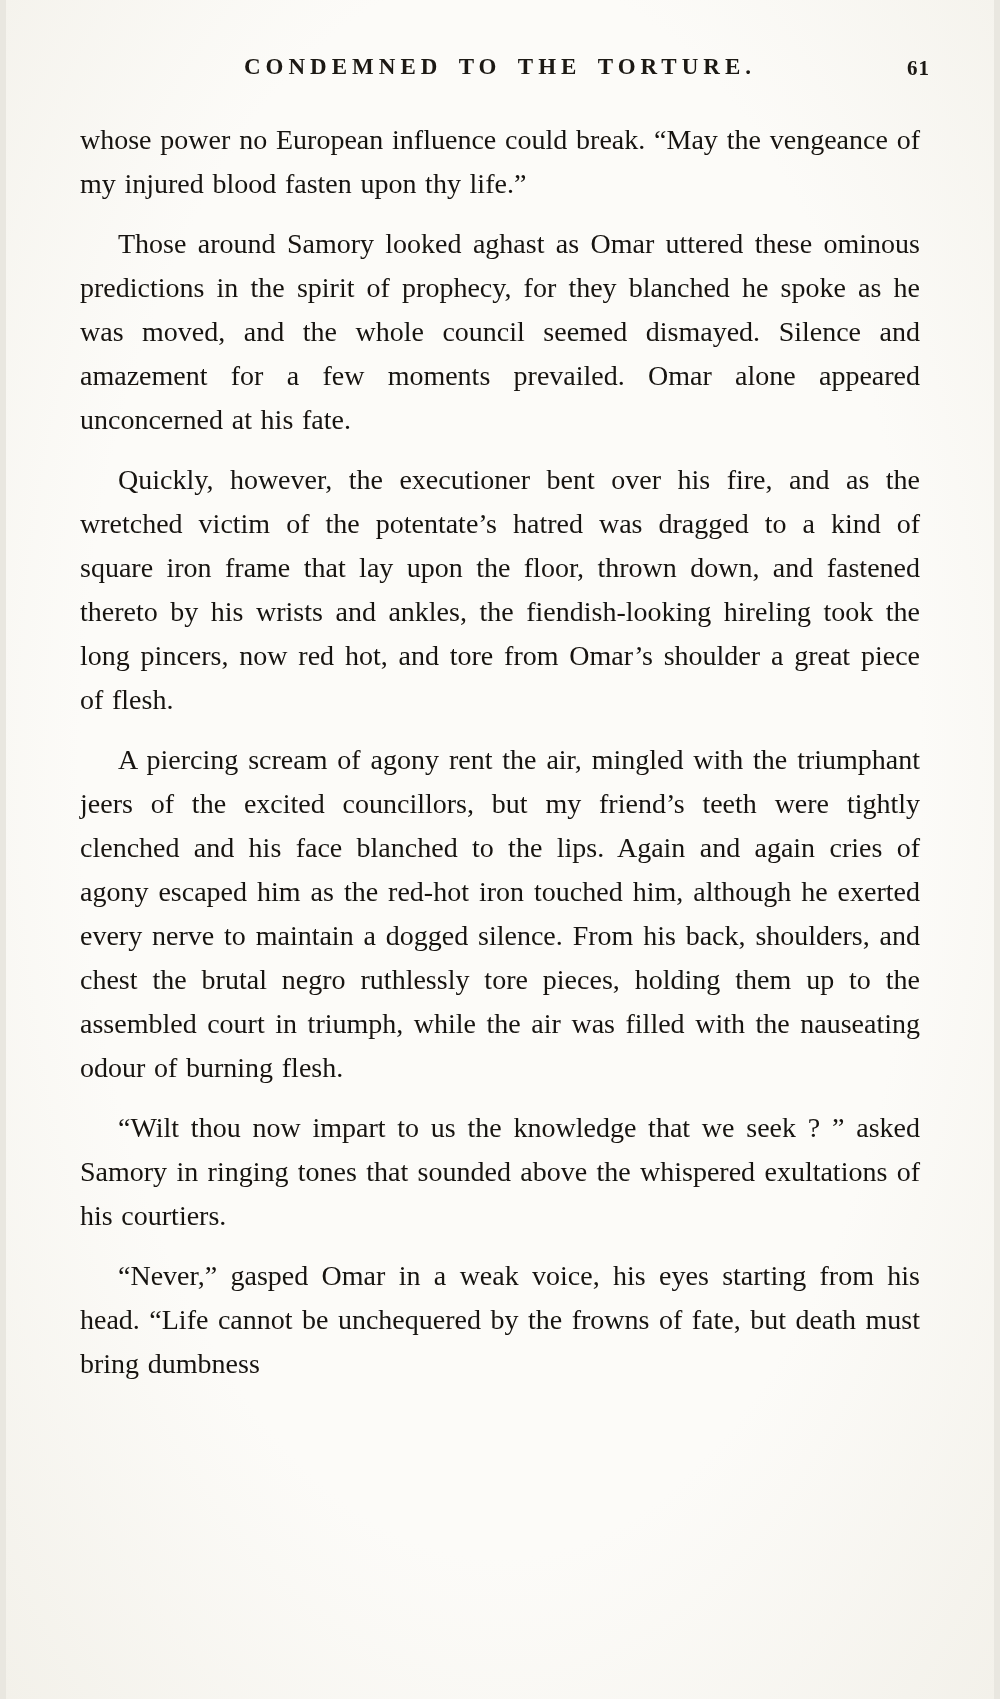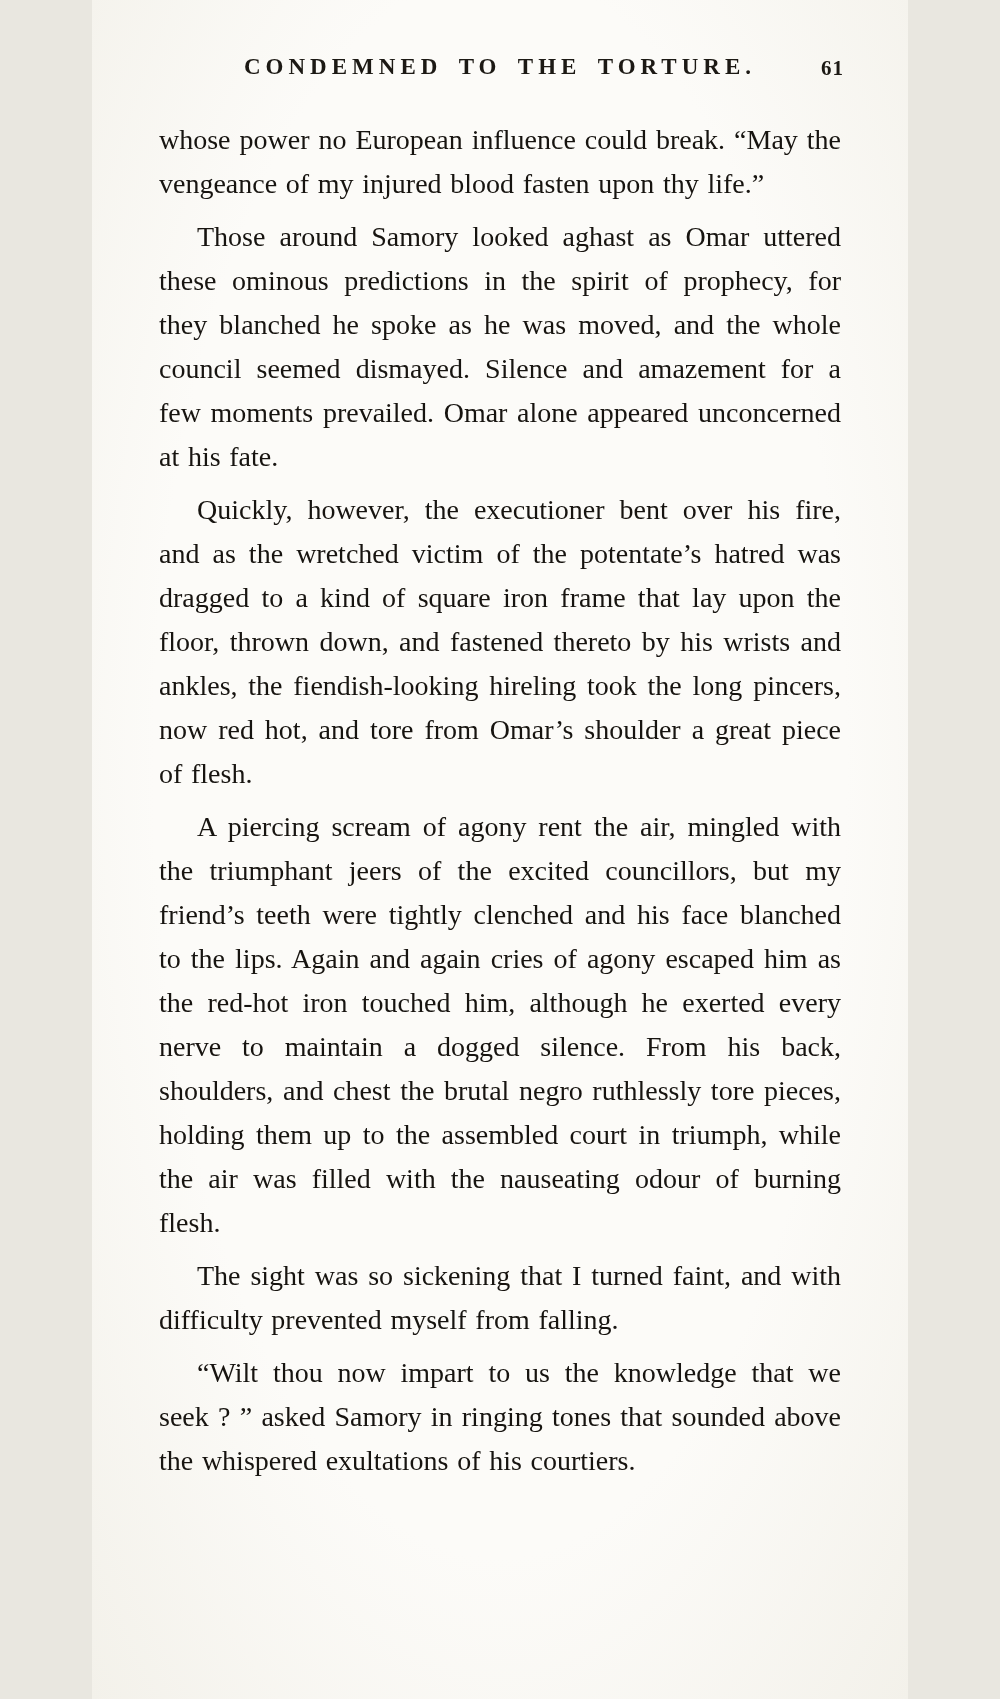--- a/index.html
+++ b/index.html
@@ -2,21 +2,21 @@
 <html><head>
 <meta charset="utf-8">
 <style>
   html, body {
     margin: 0;
     padding: 0;
     background: #e9e7e0;
   }
   .page {
     position: relative;
-    width: 816px;
+    width: 988px;
     height: 1699px;
     margin: 0 auto;
     background: #fbfaf6;
     background-image: radial-gradient(ellipse at 50% 45%, #fcfbf8 60%, #f3f1ea 100%);
     box-sizing: border-box;
     padding: 46px 58px 0 58px;
     overflow: hidden;
     color: #171410;
     font-family: "Liberation Serif", "DejaVu Serif", serif;
   }
@@ -46,21 +46,21 @@
     font-weight: 700;
     color: #1c1914;
   }
   .body-text {
     font-size: 28px;
     line-height: 44px;
     text-align: justify;
     word-spacing: 0.06em;
   }
   .body-text p {
-    margin: 9px;
+    margin: 16px;
     text-indent: 38px;
   }
   .body-text p.no-indent {
     text-indent: 0;
   }
 </style>
 </head>
 <body>
 
 <div class="page">
@@ -68,17 +68,17 @@
   <div class="running-head">
     <div class="running-head-title">CONDEMNED TO THE TORTURE.</div>
     <div class="running-head-number">61</div>
   </div>
 
   <div class="body-text">
     <p class="no-indent">whose power no European influence could break. “May the vengeance of my injured blood fasten upon thy life.”</p>
     <p>Those around Samory looked aghast as Omar uttered these ominous predictions in the spirit of prophecy, for they blanched he spoke as he was moved, and the whole council seemed dismayed.  Silence and amazement for a few moments prevailed.  Omar alone appeared unconcerned at his fate.</p>
     <p>Quickly, however, the executioner bent over his fire, and as the wretched victim of the potentate’s hatred was dragged to a kind of square iron frame that lay upon the floor, thrown down, and fastened thereto by his wrists and ankles, the fiendish-looking hireling took the long pincers, now red hot, and tore from Omar’s shoulder a great piece of flesh.</p>
     <p>A piercing scream of agony rent the air, mingled with the triumphant jeers of the excited councillors, but my friend’s teeth were tightly clenched and his face blanched to the lips.  Again and again cries of agony escaped him as the red-hot iron touched him, although he exerted every nerve to maintain a dogged silence. From his back, shoulders, and chest the brutal negro ruthlessly tore pieces, holding them up to the assembled court in triumph, while the air was filled with the nauseating odour of burning flesh.</p>
-    <p>The sight was so sickening that I turned faint, and with difficulty prevented myself from falling.</p>
     <p>“Wilt thou now impart to us the knowledge that we seek ? ” asked Samory in ringing tones that sounded above the whispered exultations of his courtiers.</p>
+    <p>“Never,” gasped Omar in a weak voice, his eyes starting from his head.  “Life cannot be unchequered by the frowns of fate, but death must bring dumbness</p>
   </div>
 
 </div>
 
 </body></html>

